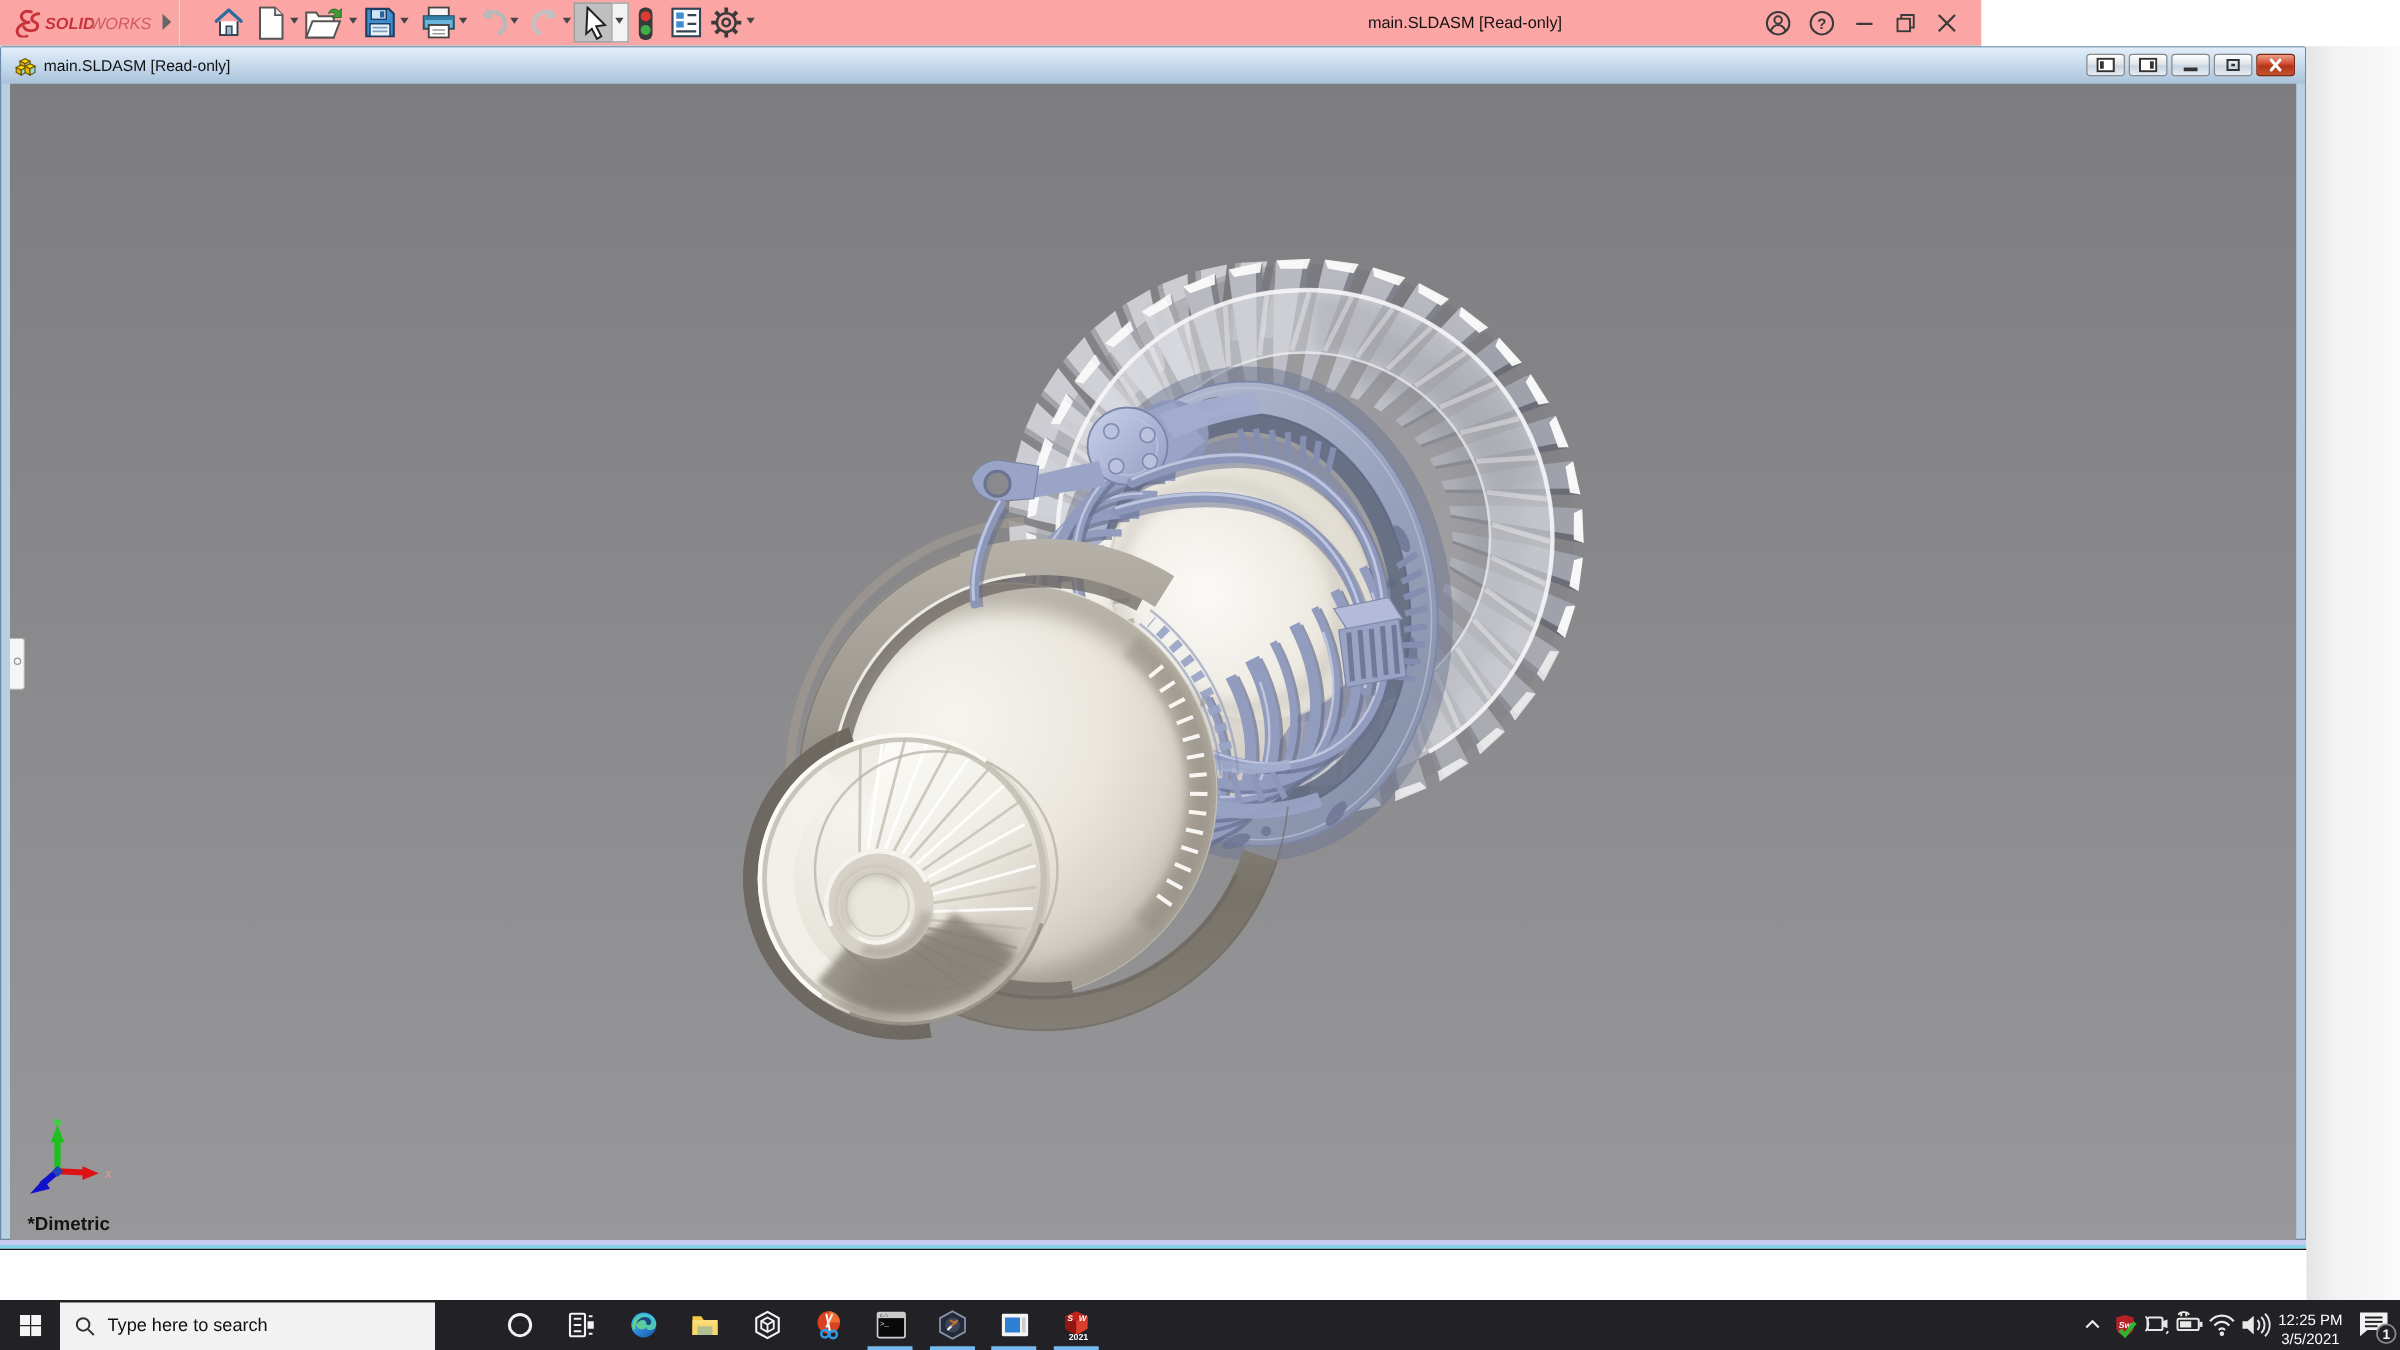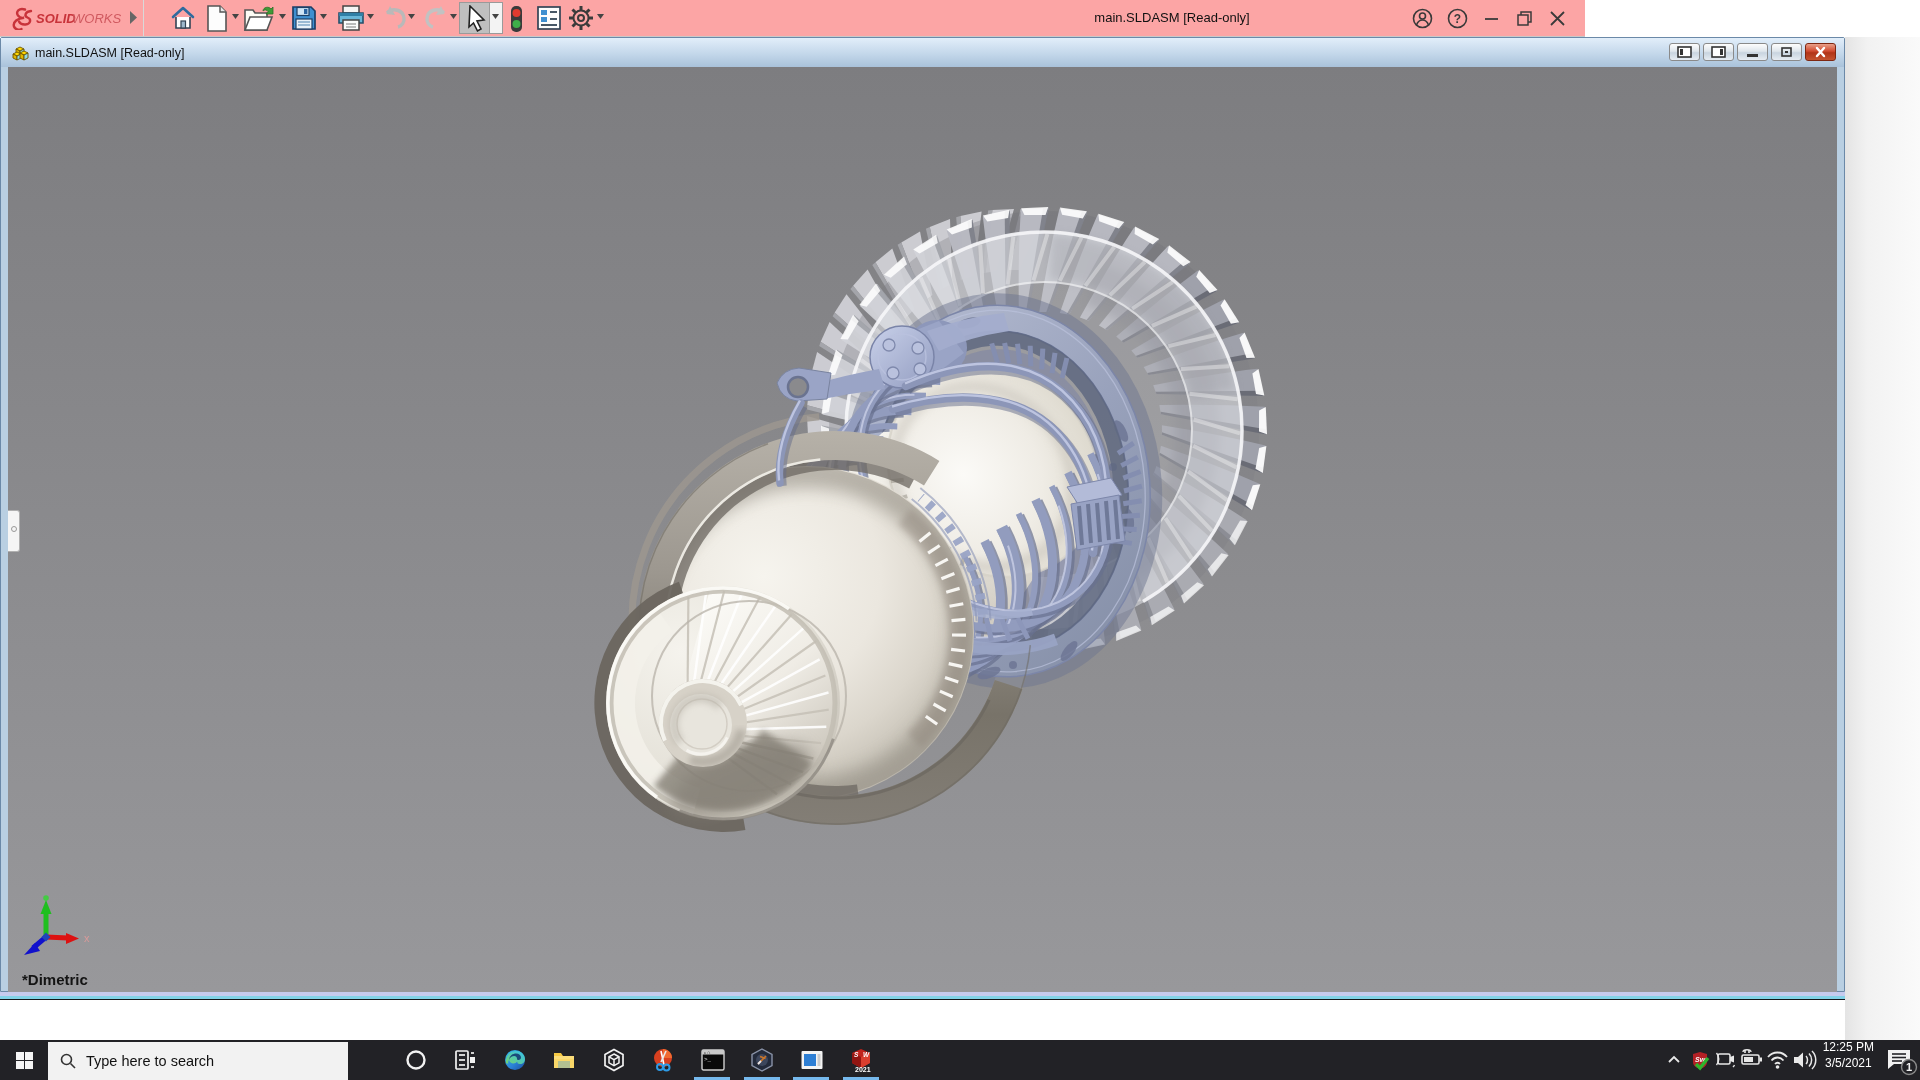--- a/index.html
+++ b/index.html
@@ -17,21 +17,21 @@
 #taskpane{position:absolute;right:0;top:37px;width:75px;height:1003px;background:linear-gradient(90deg,#e4e4e4,#f2f2f2 30%,#fafafa)}
 #whitestrip{position:absolute;left:0;top:1000px;width:1845px;height:40px;background:#ffffff}
 #strip1{position:absolute;left:0;top:992px;width:1845px;height:4px;background:#c6cbee}
 #strip2{position:absolute;left:0;top:996px;width:1845px;height:3px;background:#82d2e8}
 #strip3{position:absolute;left:0;top:999px;width:1845px;height:1px;background:#15151a}
 #taskbar{position:absolute;left:0;top:1040px;width:1920px;height:40px;background:#222226}
 #searchbox{position:absolute;left:48px;top:1042px;width:300px;height:38px;background:#f2f2f2;display:flex;align-items:center;font-size:14.5px;color:#111}
 .tbicons{position:absolute;top:1040px;height:40px;display:flex}
 .tbi{width:49.5px;height:40px;display:flex;align-items:center;justify-content:center;position:relative}
 .runline{position:absolute;bottom:0;left:6px;width:36px;height:3px;background:#76b9ed}
-#tray{position:absolute;right:0;top:1040px;height:40px;display:flex;align-items:flex-start;color:#fff}
+#tray{position:absolute;right:0;top:1040px;height:40px;display:flex;align-items:flex-end;color:#fff}
 #clock{font-size:12px;text-align:center;line-height:1.3;margin:0 6px}
 svg{display:block}
 .ti{display:inline-block}
 </style></head>
 <body>
 
 <div id="appbar">
 <div id="logo">
       <svg width="125" height="24">
 <g fill="none" stroke="#c8333a" stroke-width="2.4" stroke-linecap="round">

